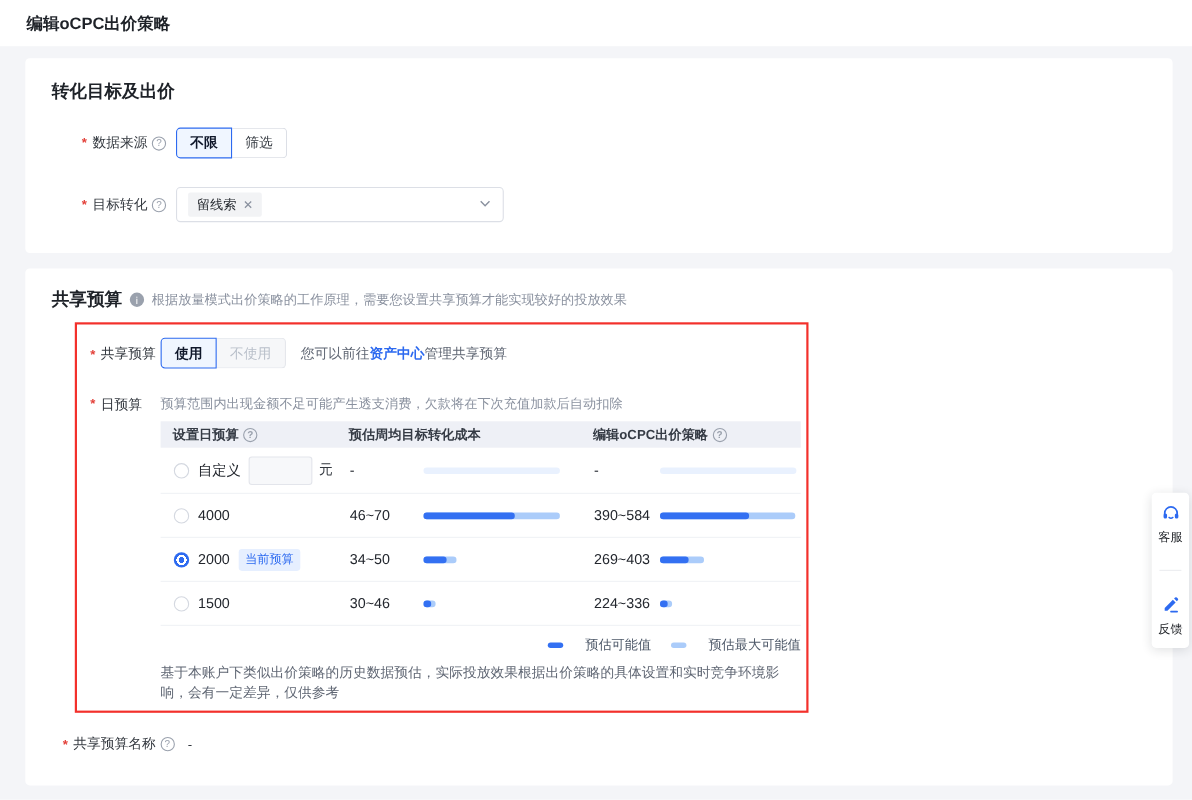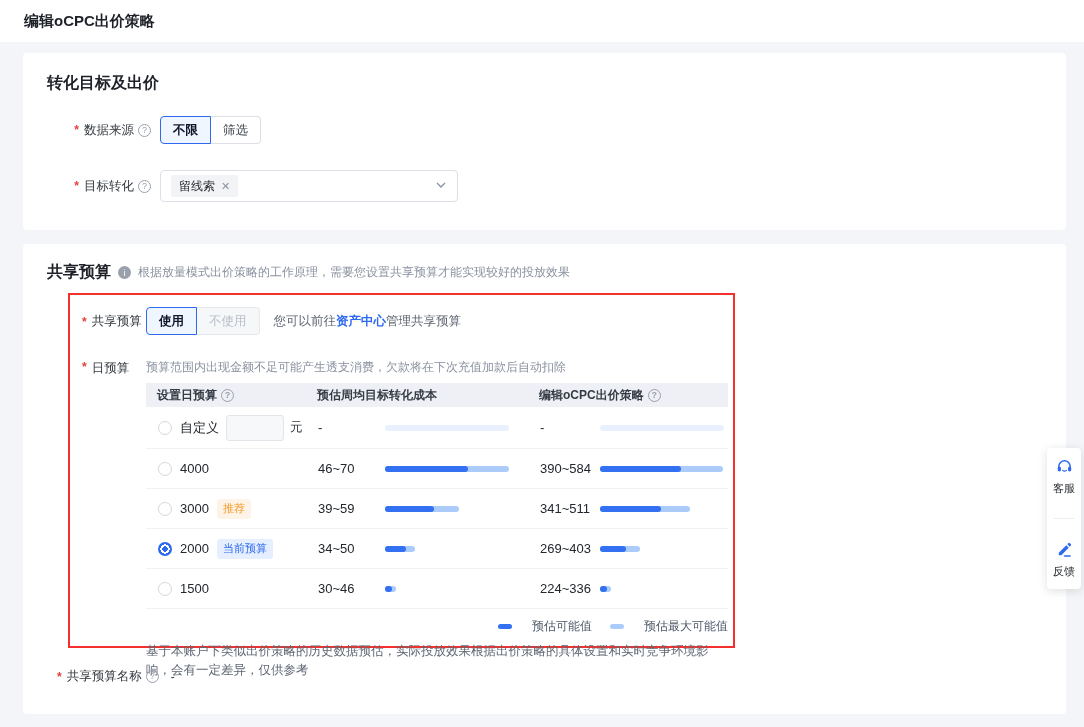--- a/index.html
+++ b/index.html
@@ -205,41 +205,20 @@
                   <div class="bar">
                     <span class="lt" style="width: 124px; background: rgb(171, 204, 250);"></span>
                     <span class="dk" style="width: 83px; background: rgb(51, 112, 242);"></span>
                   </div>
                 </div>
                 <div class="tcell c3">
                   <span class="val">390~584</span>
                   <div class="bar">
                     <span class="lt" style="width: 123px; background: rgb(171, 204, 250);"></span>
                     <span class="dk" style="width: 81px; background: rgb(51, 112, 242);"></span>
-                  </div>
-                </div>
-              </div>
-              <div class="trow">
-                <div class="tcell c1">
-                  <span class="radio"></span>
-                  <span class="bval">3000</span>
-                  <span class="badge orange">推荐</span>
-                </div>
-                <div class="tcell c2">
-                  <span class="val">39~59</span>
-                  <div class="bar">
-                    <span class="lt" style="width: 74px; background: rgb(171, 204, 250);"></span>
-                    <span class="dk" style="width: 49px; background: rgb(51, 112, 242);"></span>
-                  </div>
-                </div>
-                <div class="tcell c3">
-                  <span class="val">341~511</span>
-                  <div class="bar">
-                    <span class="lt" style="width: 90px; background: rgb(171, 204, 250);"></span>
-                    <span class="dk" style="width: 61px; background: rgb(51, 112, 242);"></span>
                   </div>
                 </div>
               </div>
               <div class="trow">
                 <div class="tcell c1">
                   <span class="radio sel"></span>
                   <span class="bval">2000</span>
                   <span class="badge blue">当前预算</span>
                 </div>
                 <div class="tcell c2">

